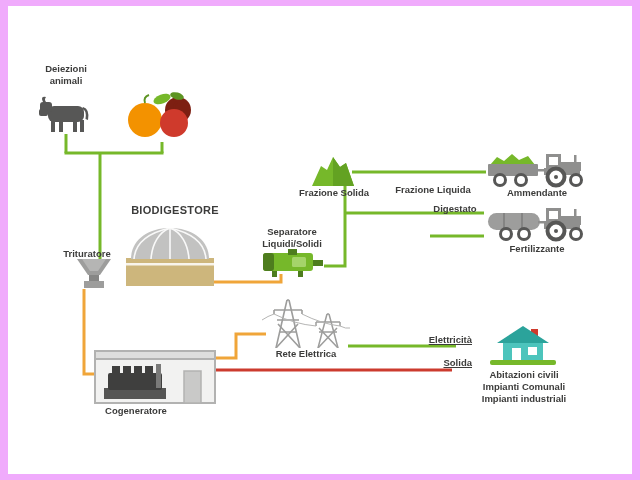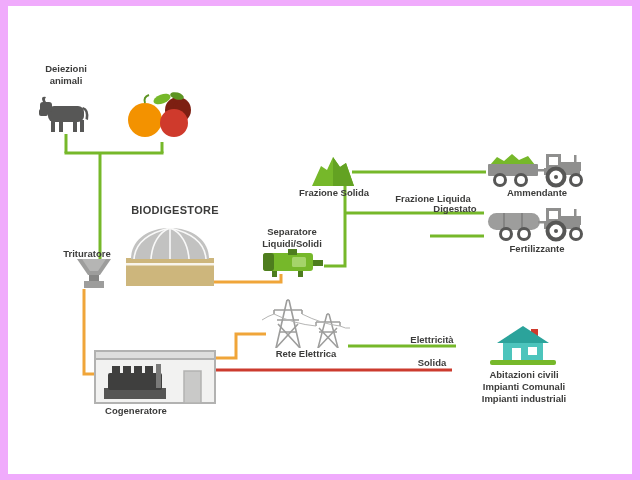--- a/index.html
+++ b/index.html
@@ -3,21 +3,21 @@
 <meta charset="utf-8">
 <style>
   html,body{margin:0;padding:0;background:#e9e9e9;}
   #stage{position:relative;width:640px;height:480px;background:#f0abfc;overflow:hidden;
          font-family:"Liberation Sans",sans-serif;}
   .paper{position:absolute;left:8px;top:6px;right:8px;bottom:6px;background:#ffffff;}
   .abs{position:absolute;}
   .lbl{position:absolute;font-weight:700;font-size:9.5px;line-height:11.5px;color:#3c3c3b;
        text-align:center;}
   .lbl span{display:block;}
-  .lbl.left{text-align:center;}
+  .lbl.left{text-align:right;text-decoration:underline;}
   .lbl.title{font-size:11px;letter-spacing:.3px;text-align:center;}
   svg{display:block;}
 </style>
 </head>
 <body>
 
 <div id="stage">
   <div class="paper"></div>
 
   <svg class="abs" style="left:0;top:0" width="640" height="480" viewBox="0 0 640 480">
@@ -188,21 +188,21 @@
 
   <div class="lbl" style="left:52px;top:248px;width:70px">Trituratore</div>
 
   <div class="lbl" style="left:250px;top:226px;width:84px">
     <span>Separatore</span>
     <span>Liquidi/Solidi</span>
   </div>
 
   <div class="lbl" style="left:284px;top:187px;width:100px">Frazione Solida</div>
 
-  <div class="lbl" style="left:383px;top:193px;width:100px">Frazione Liquida</div>
+  <div class="lbl" style="left:383px;top:184px;width:100px">Frazione Liquida</div>
 
   <div class="lbl" style="left:405px;top:203px;width:100px">Digestato</div>
 
   <div class="lbl" style="left:487px;top:187px;width:100px">Ammendante</div>
 
   <div class="lbl" style="left:487px;top:243px;width:100px">Fertilizzante</div>
 
   <div class="lbl" style="left:86px;top:405px;width:100px">Cogeneratore</div>
 
   <div class="lbl" style="left:256px;top:348px;width:100px">Rete Elettrica</div>

